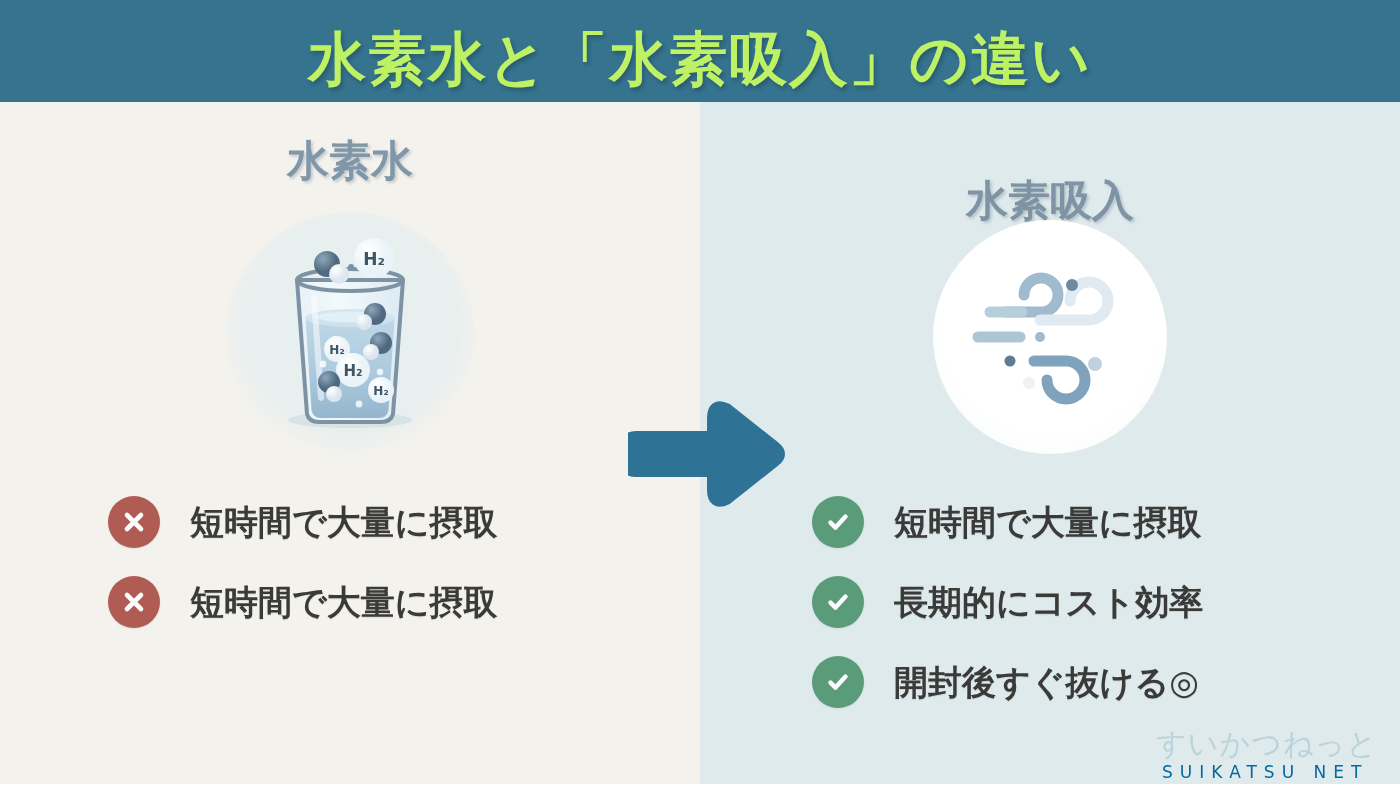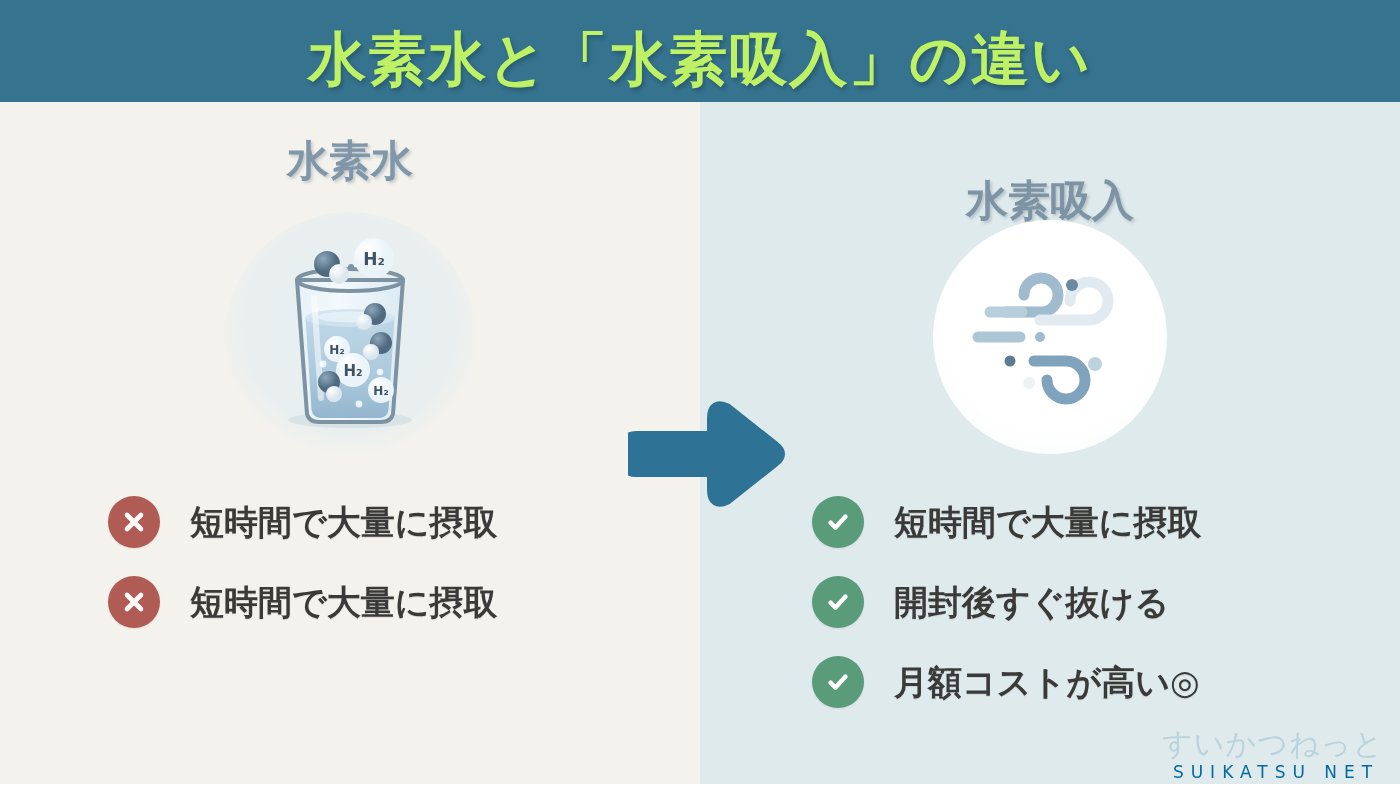--- a/index.html
+++ b/index.html
@@ -94,22 +94,22 @@
     margin-left:30px;
     font-size:34px; font-weight:700;
     color:#3A3A38;
     line-height:1;
     white-space:nowrap;
     text-shadow:0 1px 1px rgba(0,0,0,0.10);
   }
 
   
   .watermark {
-    position:absolute; right:16px; bottom:18px;
-    text-align:center; z-index:6;
+    position:absolute; right:22px; bottom:18px;
+    z-index:6;
   }
   .watermark-main {
     font-size:30px; font-weight:400;
     color:#BBD3DB;
     line-height:1.1;
     letter-spacing:1px;
   }
   .watermark-sub {
     font-size:17px; font-weight:400;
     color:#0369a1;
@@ -267,30 +267,30 @@
           </span>
           <span class="bullet-text">短時間で大量に摂取</span>
         </div>
 
         <div class="bullet-row">
           <span class="bullet-icon good">
             <svg width="28" height="28" viewBox="0 0 28 28">
               <path d="M6.5 14.6 L11.5 19.6 L21.5 8.6" stroke="#FFFFFF" stroke-width="4.4" fill="none" stroke-linecap="round" stroke-linejoin="round"></path>
             </svg>
           </span>
-          <span class="bullet-text">開封後すぐ抜ける</span>
+          <span class="bullet-text">長期的にコスト効率</span>
         </div>
 
         <div class="bullet-row">
           <span class="bullet-icon good">
             <svg width="28" height="28" viewBox="0 0 28 28">
               <path d="M6.5 14.6 L11.5 19.6 L21.5 8.6" stroke="#FFFFFF" stroke-width="4.4" fill="none" stroke-linecap="round" stroke-linejoin="round"></path>
             </svg>
           </span>
-          <span class="bullet-text">月額コストが高い◎</span>
+          <span class="bullet-text">開封後すぐ抜ける◎</span>
         </div>
 
       </div>
     </div>
   </div>
 
   <div class="arrow">
     <svg width="158" height="112" viewBox="0 0 158 112">
       <path d="M8 40 H86 V20 Q86 6 98 12 L146 50 Q154 56 146 62 L98 100 Q86 106 86 92 V72 H8 Q-2 72 -2 62 V50 Q-2 40 8 40 Z" fill="#2E7295" stroke="#2E7295" stroke-width="14" stroke-linejoin="round"></path>
     </svg>

